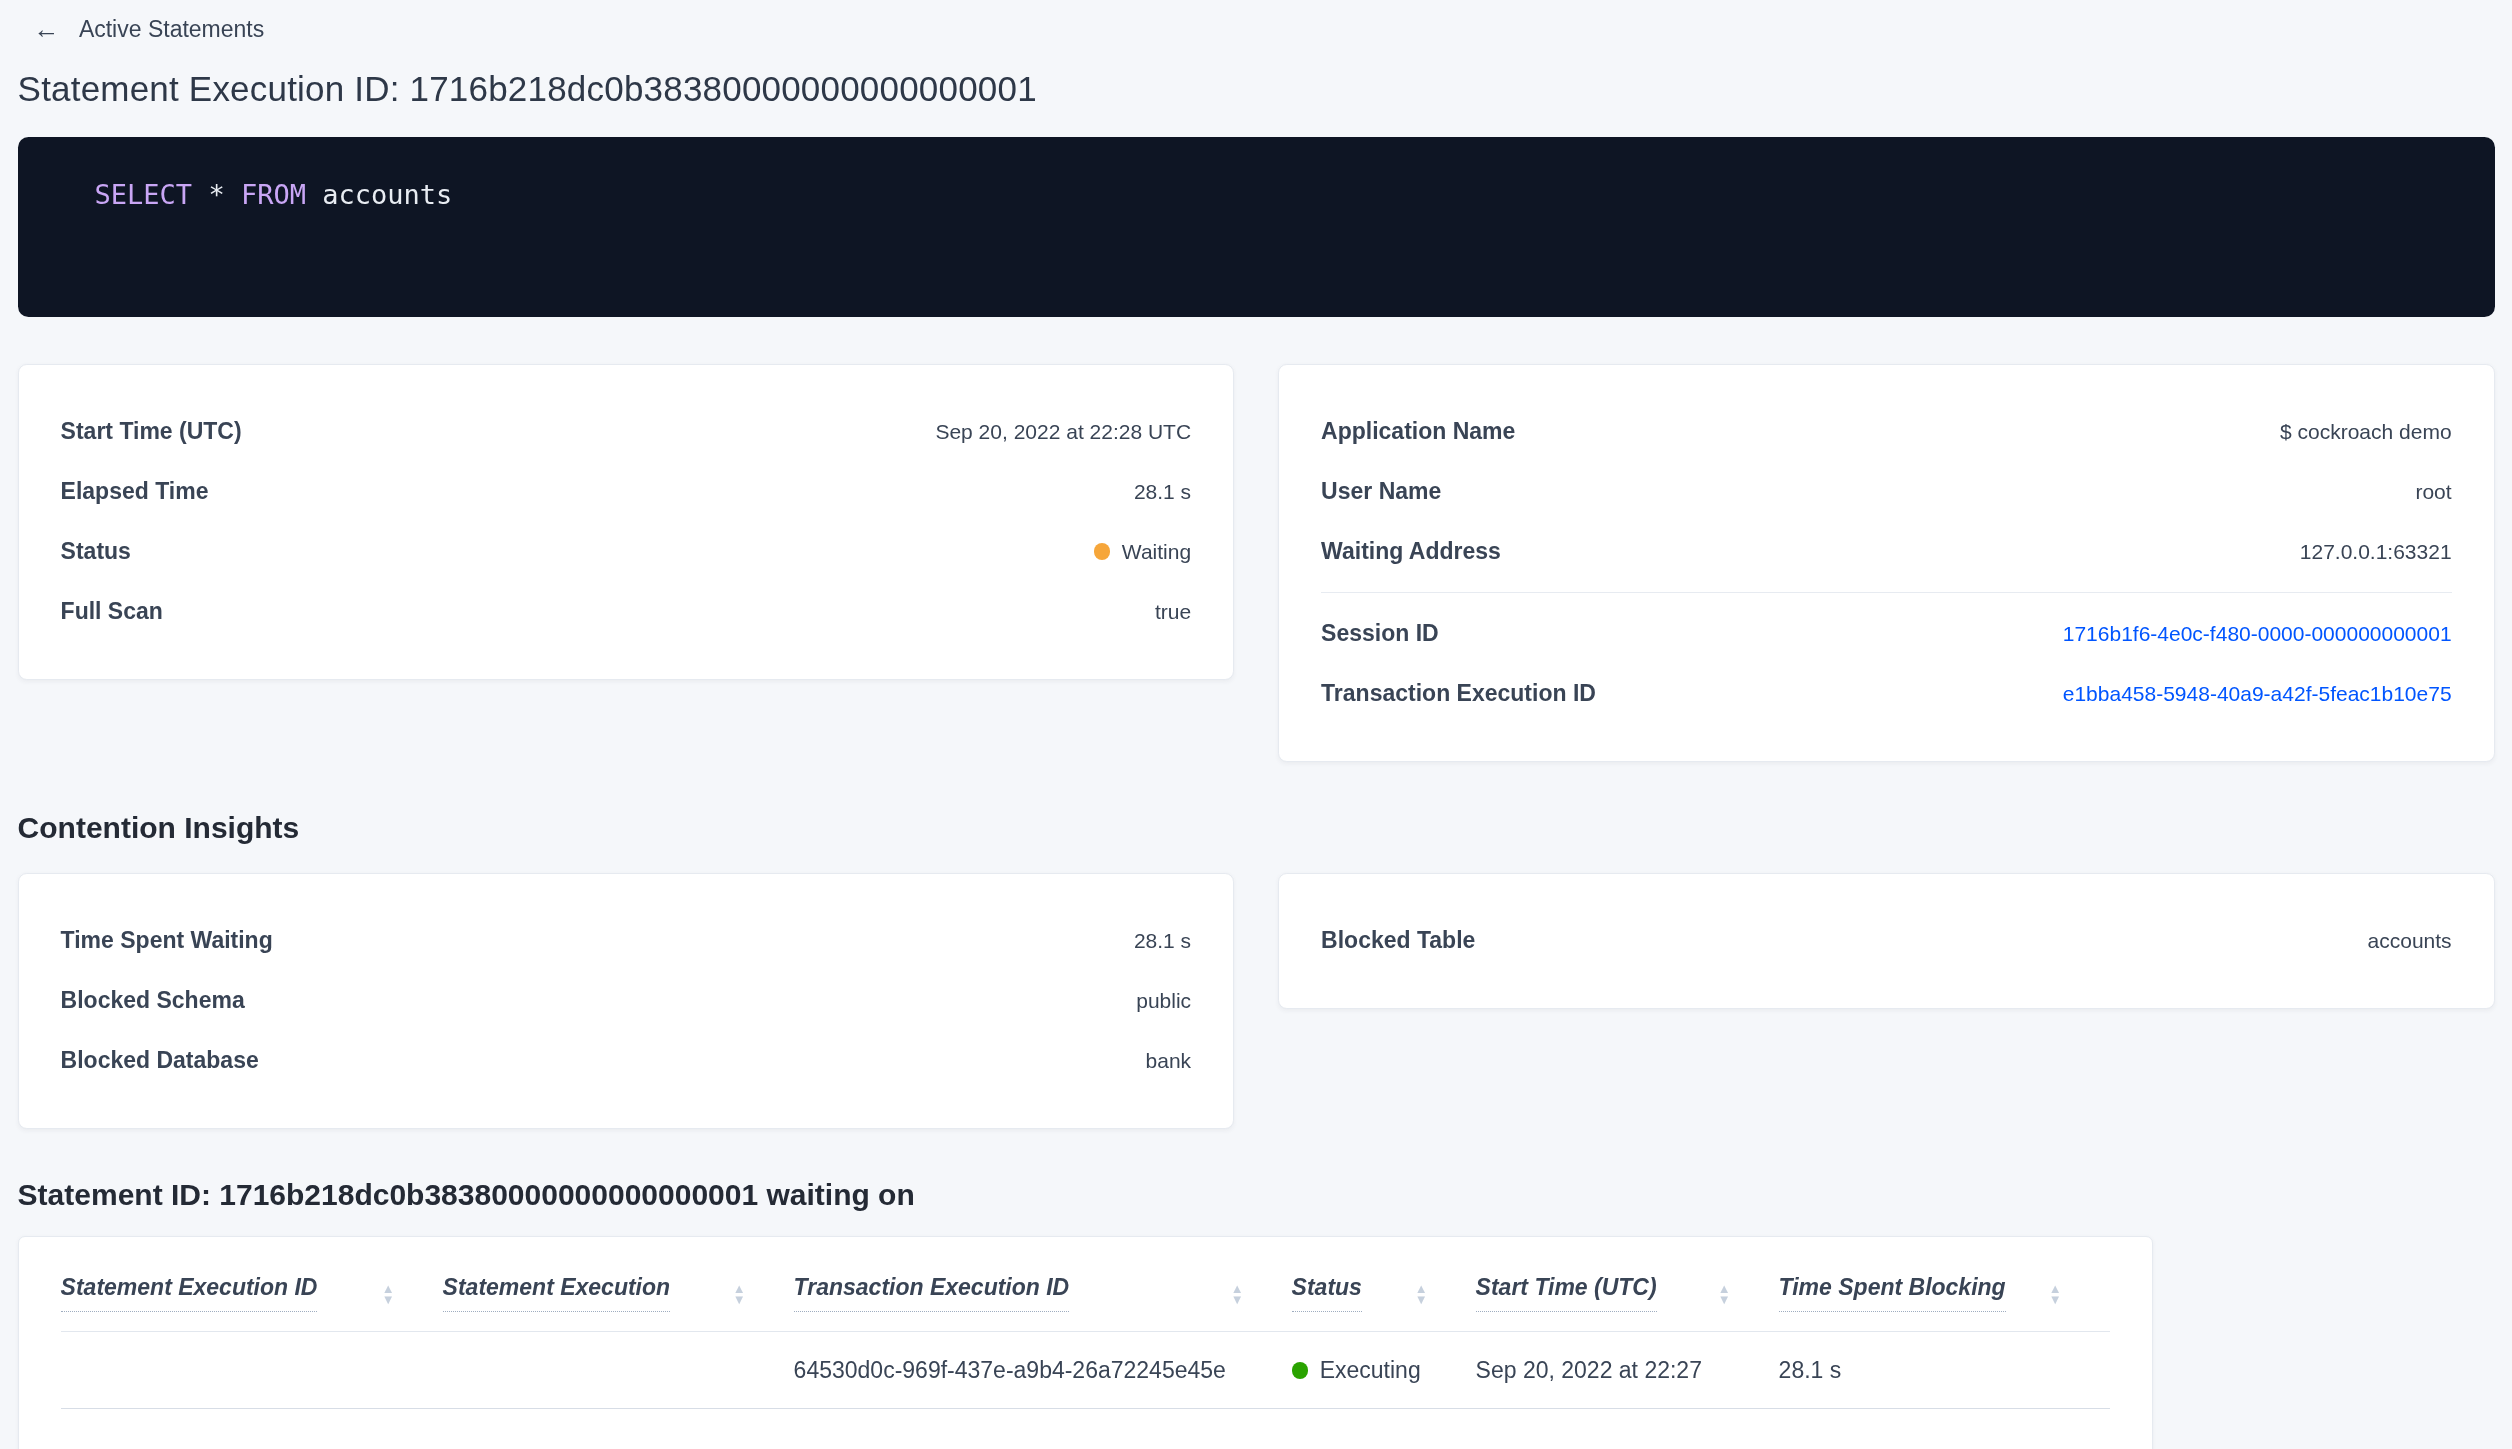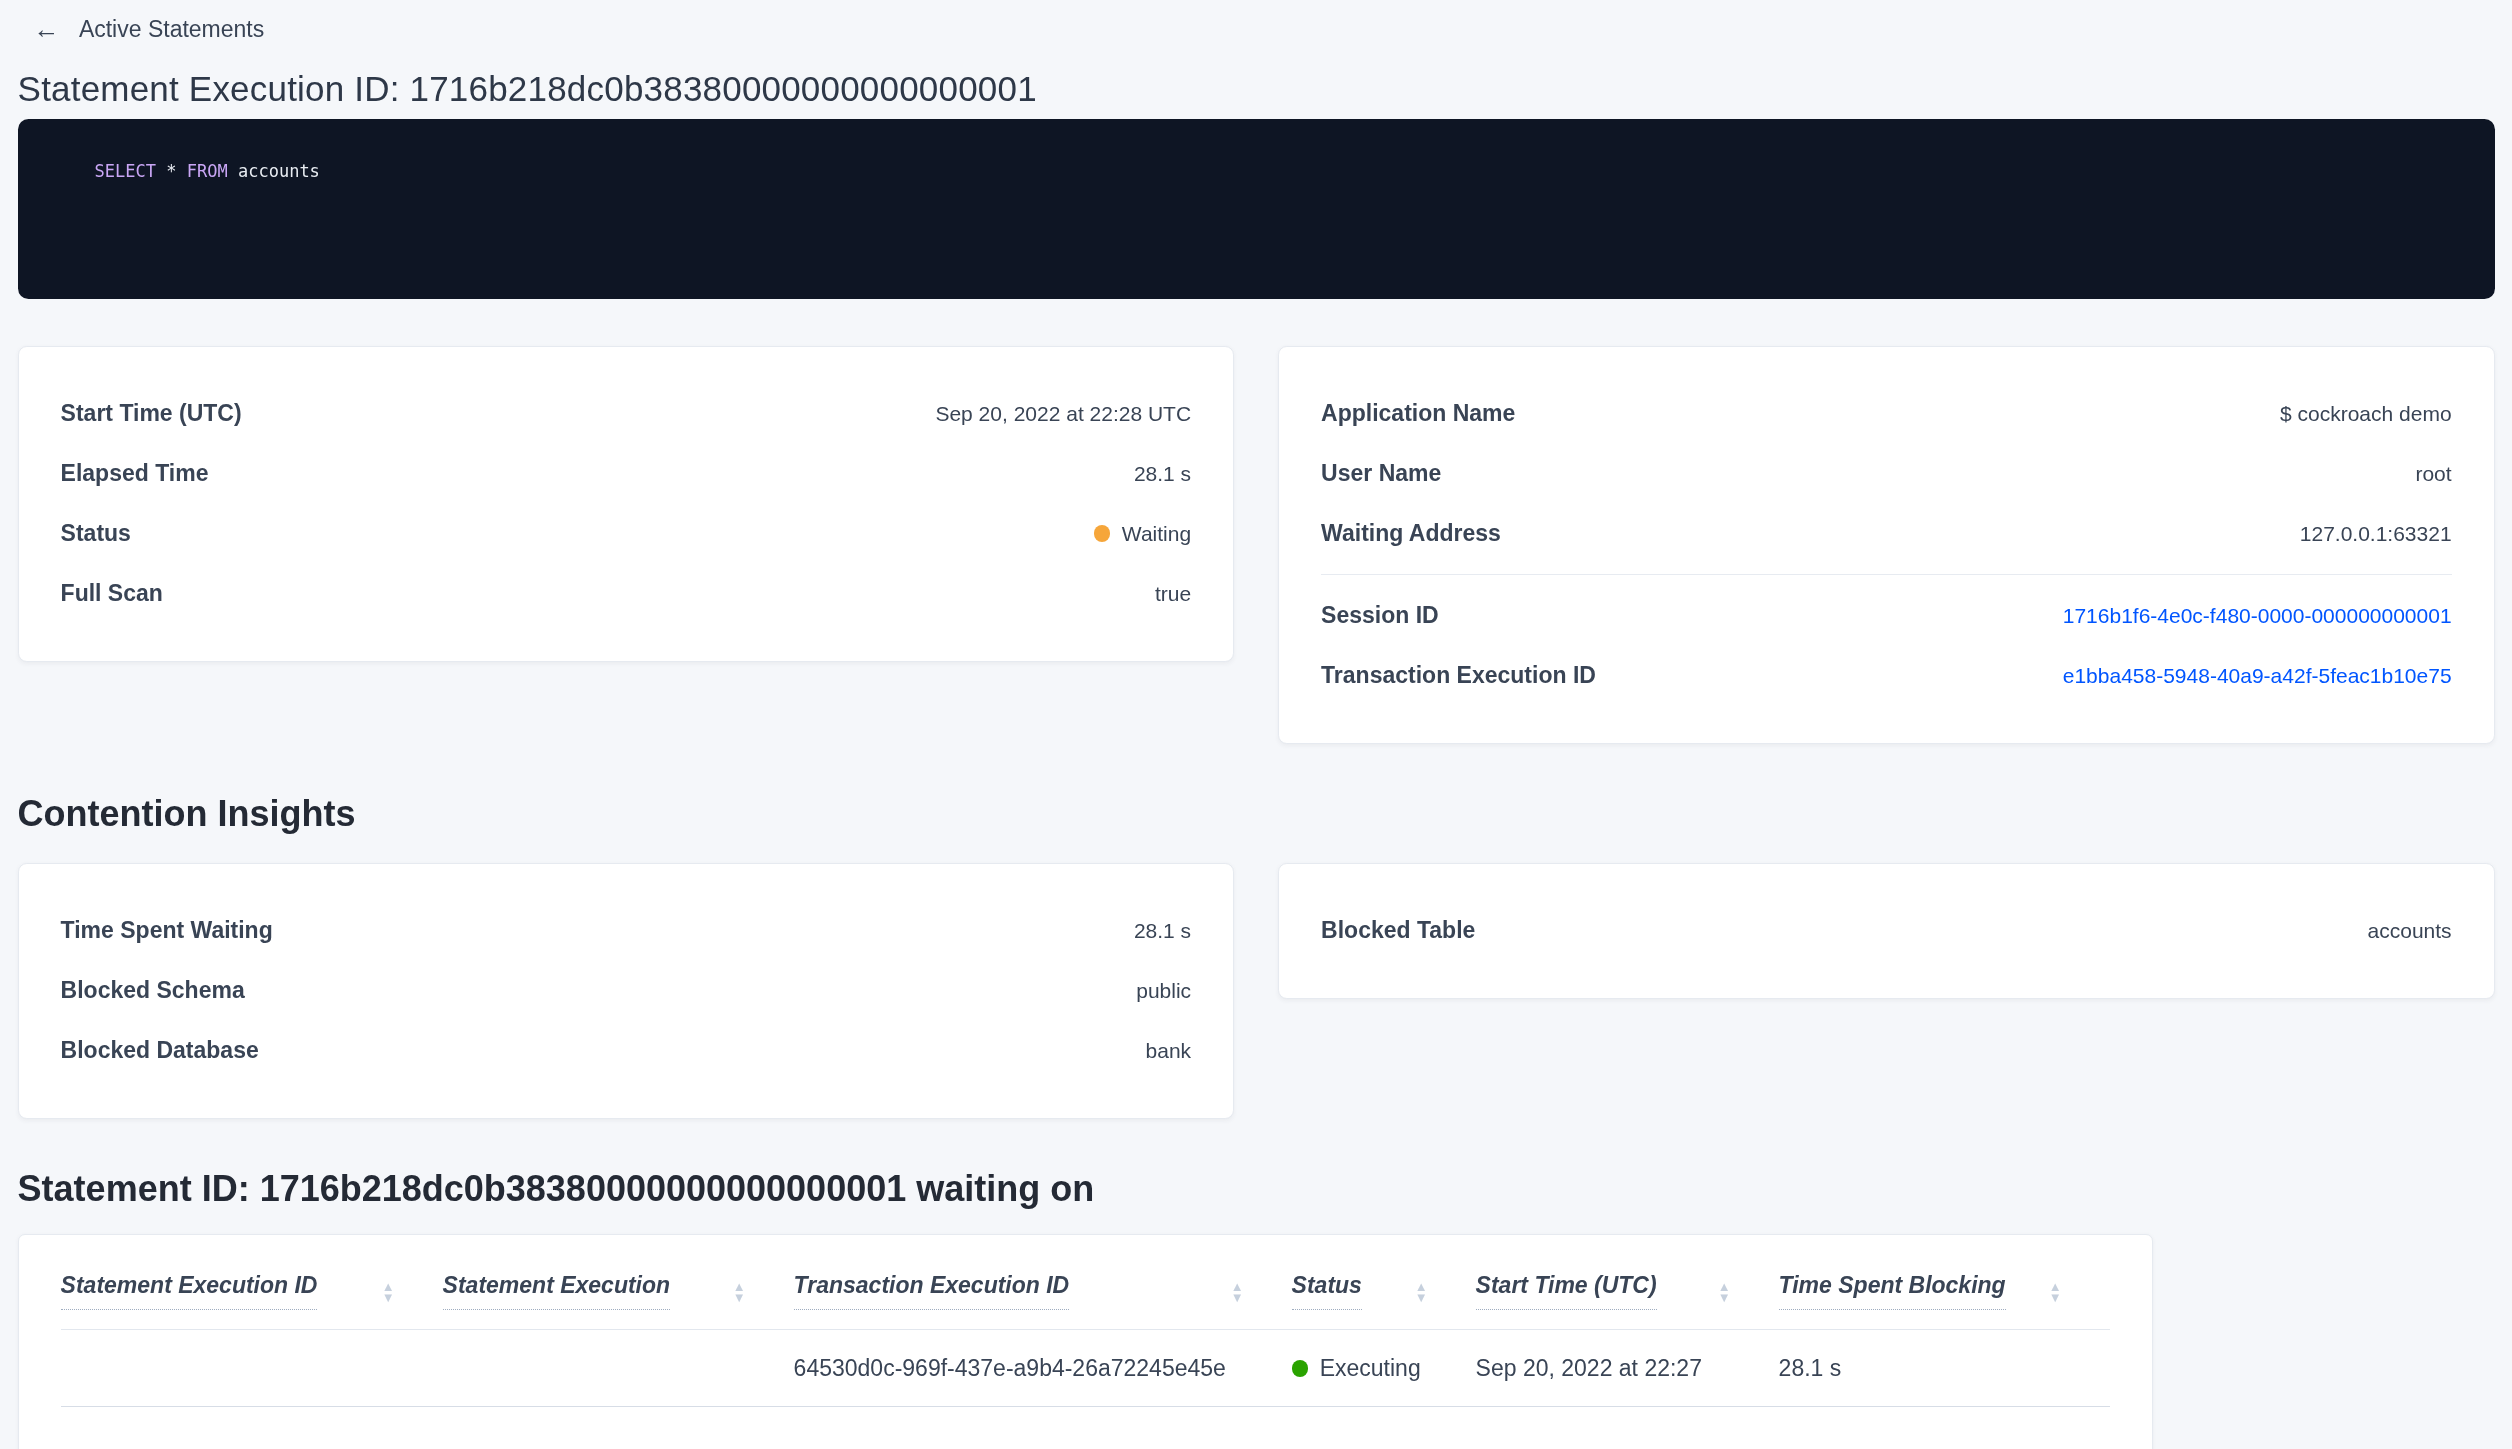--- a/index.html
+++ b/index.html
@@ -21,27 +21,27 @@
   .breadcrumb .arrow { font-size: 26px; line-height: 26px; color: #394455; }
 
   
   h1.title {
     margin: 26px 0 0 0;
     font-size: 35px; font-weight: 400; color: #2e3848; letter-spacing: 0.2px;
   }
 
   
   .sqlbox {
-    margin-top: 10px;
+    margin-top: 28px;
     width: 2477px; height: 180px;
     background: #0e1524;
     border-radius: 10.5px;
     padding: 42px 0 0 77px;
     font-family: "DejaVu Sans Mono", "Liberation Mono", monospace;
-    font-size: 17px; font-weight: 500;
+    font-size: 27px; font-weight: 500;
     color: #e8ecf2;
   }
   .sqlbox .kw { color: #c9a6f5; }
 
   
   .cards-row { display: flex; align-items: flex-start; gap: 44px; width: 2477px; }
   .cards-row.first { margin-top: 47px; }
   .cards-row.second { margin-top: 28px; }
   .card {
     flex: 1 1 0;
@@ -63,21 +63,21 @@
   .dot {
     display: inline-block; width: 16.7px; height: 16.7px; border-radius: 50%;
     margin-right: 11.4px; flex: 0 0 auto;
   }
   .dot.orange { background: #f6a63a; }
   .dot.green  { background: #2aa300; }
 
   
   h2.section {
     margin-top: 49px;
-    font-size: 36px; font-weight: 700; color: #242a35;
+    font-size: 30px; font-weight: 700; color: #242a35;
   }
 
   
   .table-card {
     margin-top: 24.6px;
     width: 2135px;
     background: #ffffff;
     border: 0.9px solid #e6eaf0;
     border-radius: 7px;
     box-shadow: 0 1.8px 4.4px rgba(60, 70, 90, 0.06);

